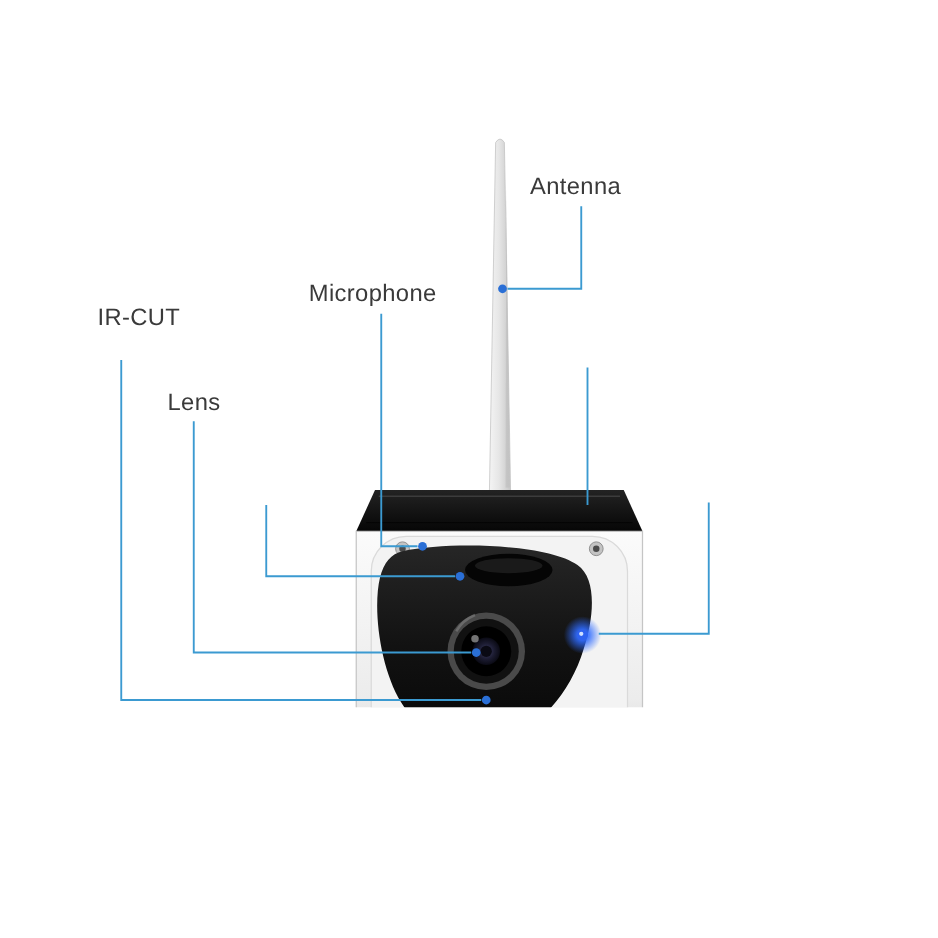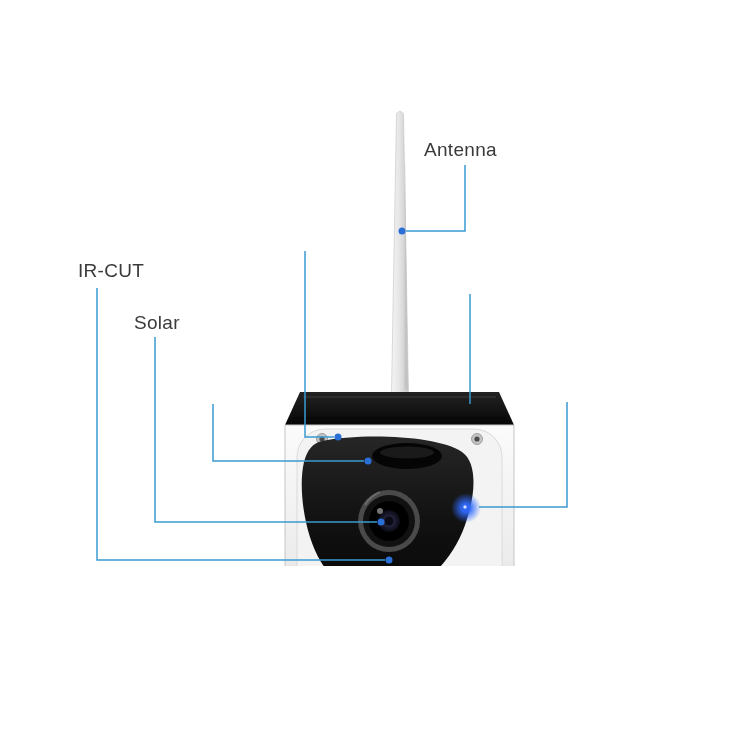--- a/index.html
+++ b/index.html
@@ -137,16 +137,17 @@
       <circle class="callout-dot" cx="381" cy="522" r="3.5"></circle>
 
       <polyline class="callout-line" points="213,404 213,461 364,461"></polyline>
       <circle class="callout-dot" cx="368" cy="461" r="3.5"></circle>
 
       <polyline class="callout-line" points="567,402 567,507 479,507"></polyline>
     </g>
   </svg>
 
   <div class="label" style="left:424px; top:139px">Antenna</div>
-  <div class="label" style="left:78px; top:260px">IR-CUT</div>
-  <div class="label" style="left:134px; top:312px">Solar</div>
+  <div class="label" style="left:247px; top:225px">Microphone</div>
+  <div class="label" style="left:78px; top:244px">IR-CUT</div>
+  <div class="label" style="left:134px; top:312px">Lens</div>
 
 </div>
 
 </body></html>

